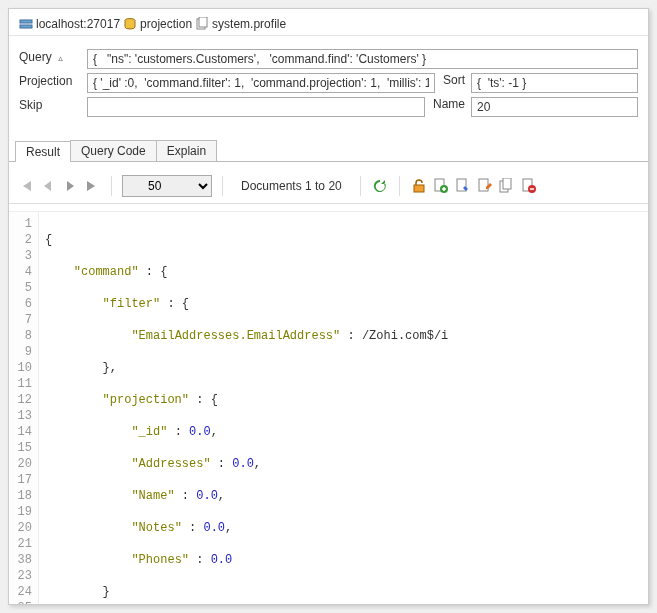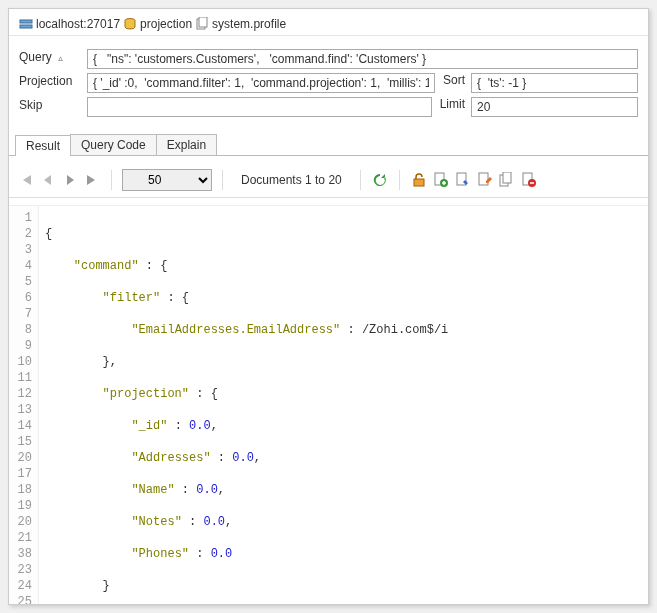--- a/index.html
+++ b/index.html
@@ -52,20 +52,21 @@
   background: #fff;
   height: 20px;
 }
 .form-row input.small { flex: 0 0 54px; }
 .form-row .side-lbl { flex-shrink: 0; color: #333; padding-left: 2px; }
 .collapse-arrow { font-size: 9px; color: #666; }
 
 .tabs {
   display: flex;
   border-bottom: 1px solid #bbb;
+  margin-top: 6px;
   padding-left: 6px;
 }
 .tab {
   padding: 3px 10px;
   border: 1px solid #bbb;
   border-bottom: none;
   background: #f5f5f5;
   color: #333;
   margin-right: -1px;
   cursor: pointer;
@@ -169,21 +170,21 @@
     </div>
     <div class="form-row">
       <span class="lbl">Projection</span>
       <input type="text" value="{ '_id' :0,  'command.filter': 1,  'command.projection': 1,  'millis': 1,  'planSummary': 1 }" style="">
       <span class="side-lbl">Sort</span>
       <input type="text" class="small" value="{  'ts': -1 }" style="">
     </div>
     <div class="form-row">
       <span class="lbl">Skip</span>
       <input type="text" value="" style="">
-      <span class="side-lbl">Limit</span>
+      <span class="side-lbl">Name</span>
       <input type="text" class="small" style="flex: 0 0 40px;" value="20">
     </div>
   </div>
 
   <div class="tabs">
     <div class="tab active">Result</div>
     <div class="tab">Query Code</div>
     <div class="tab">Explain</div>
   </div>
 

